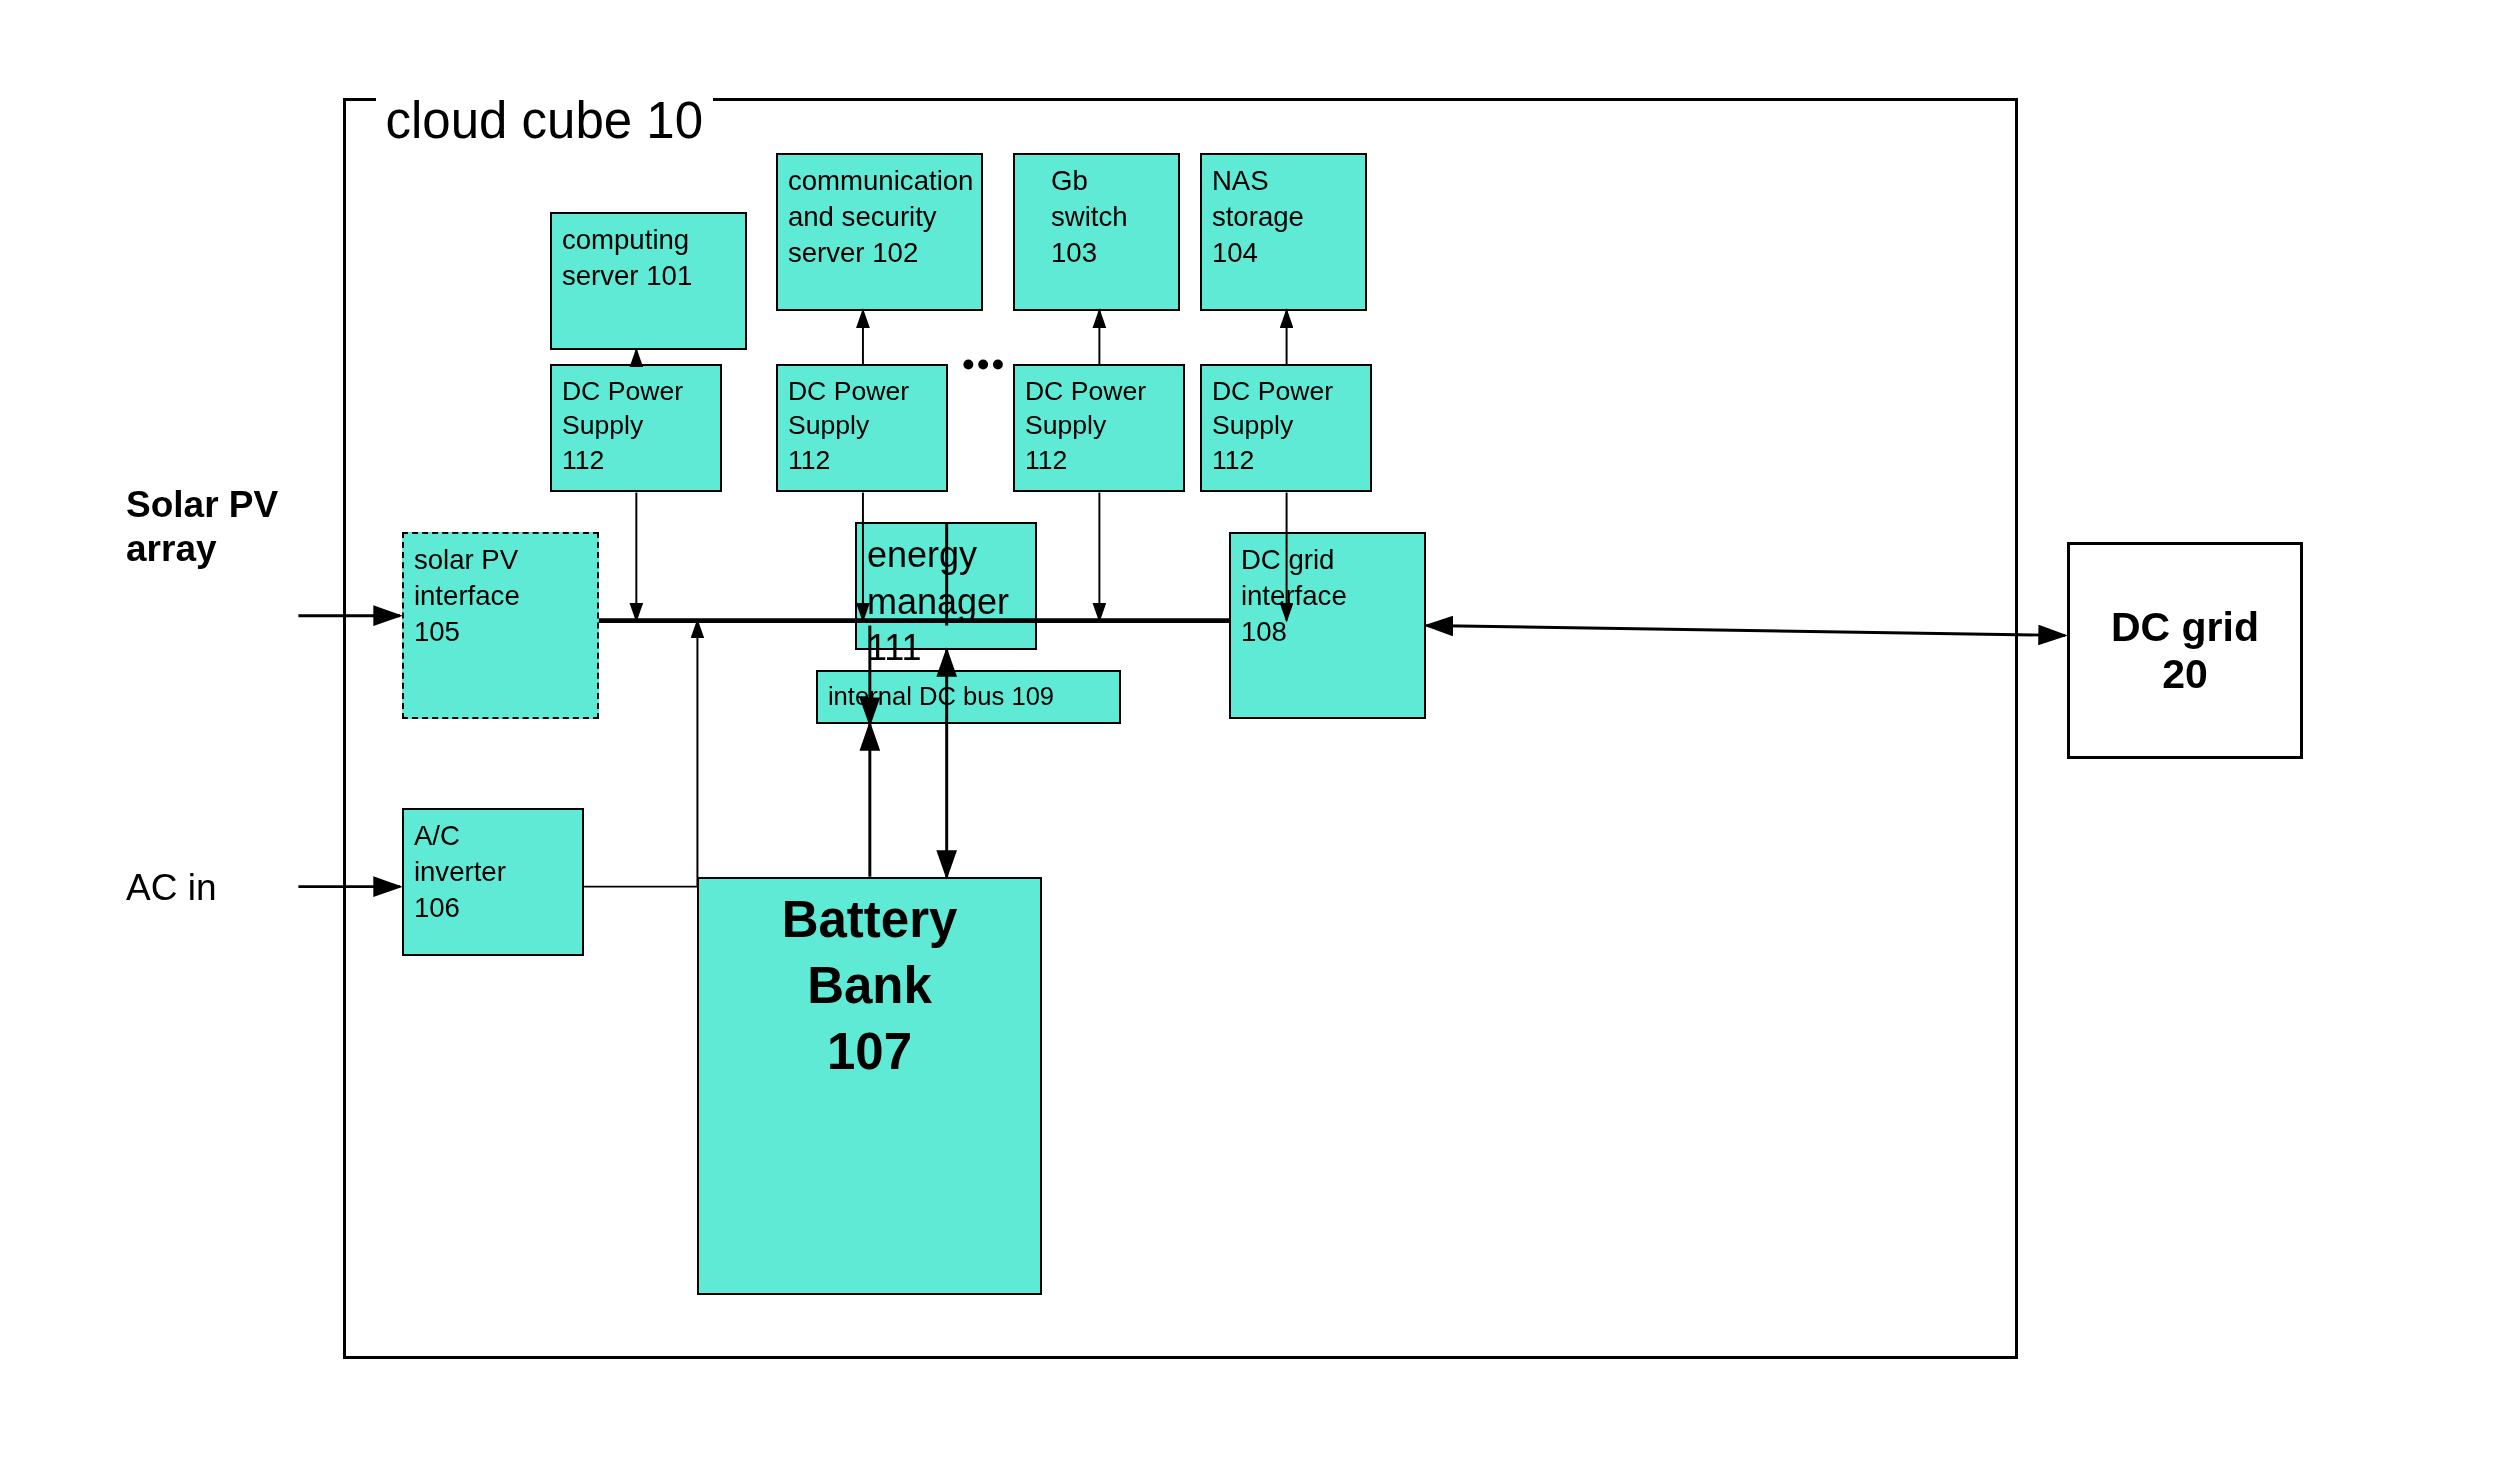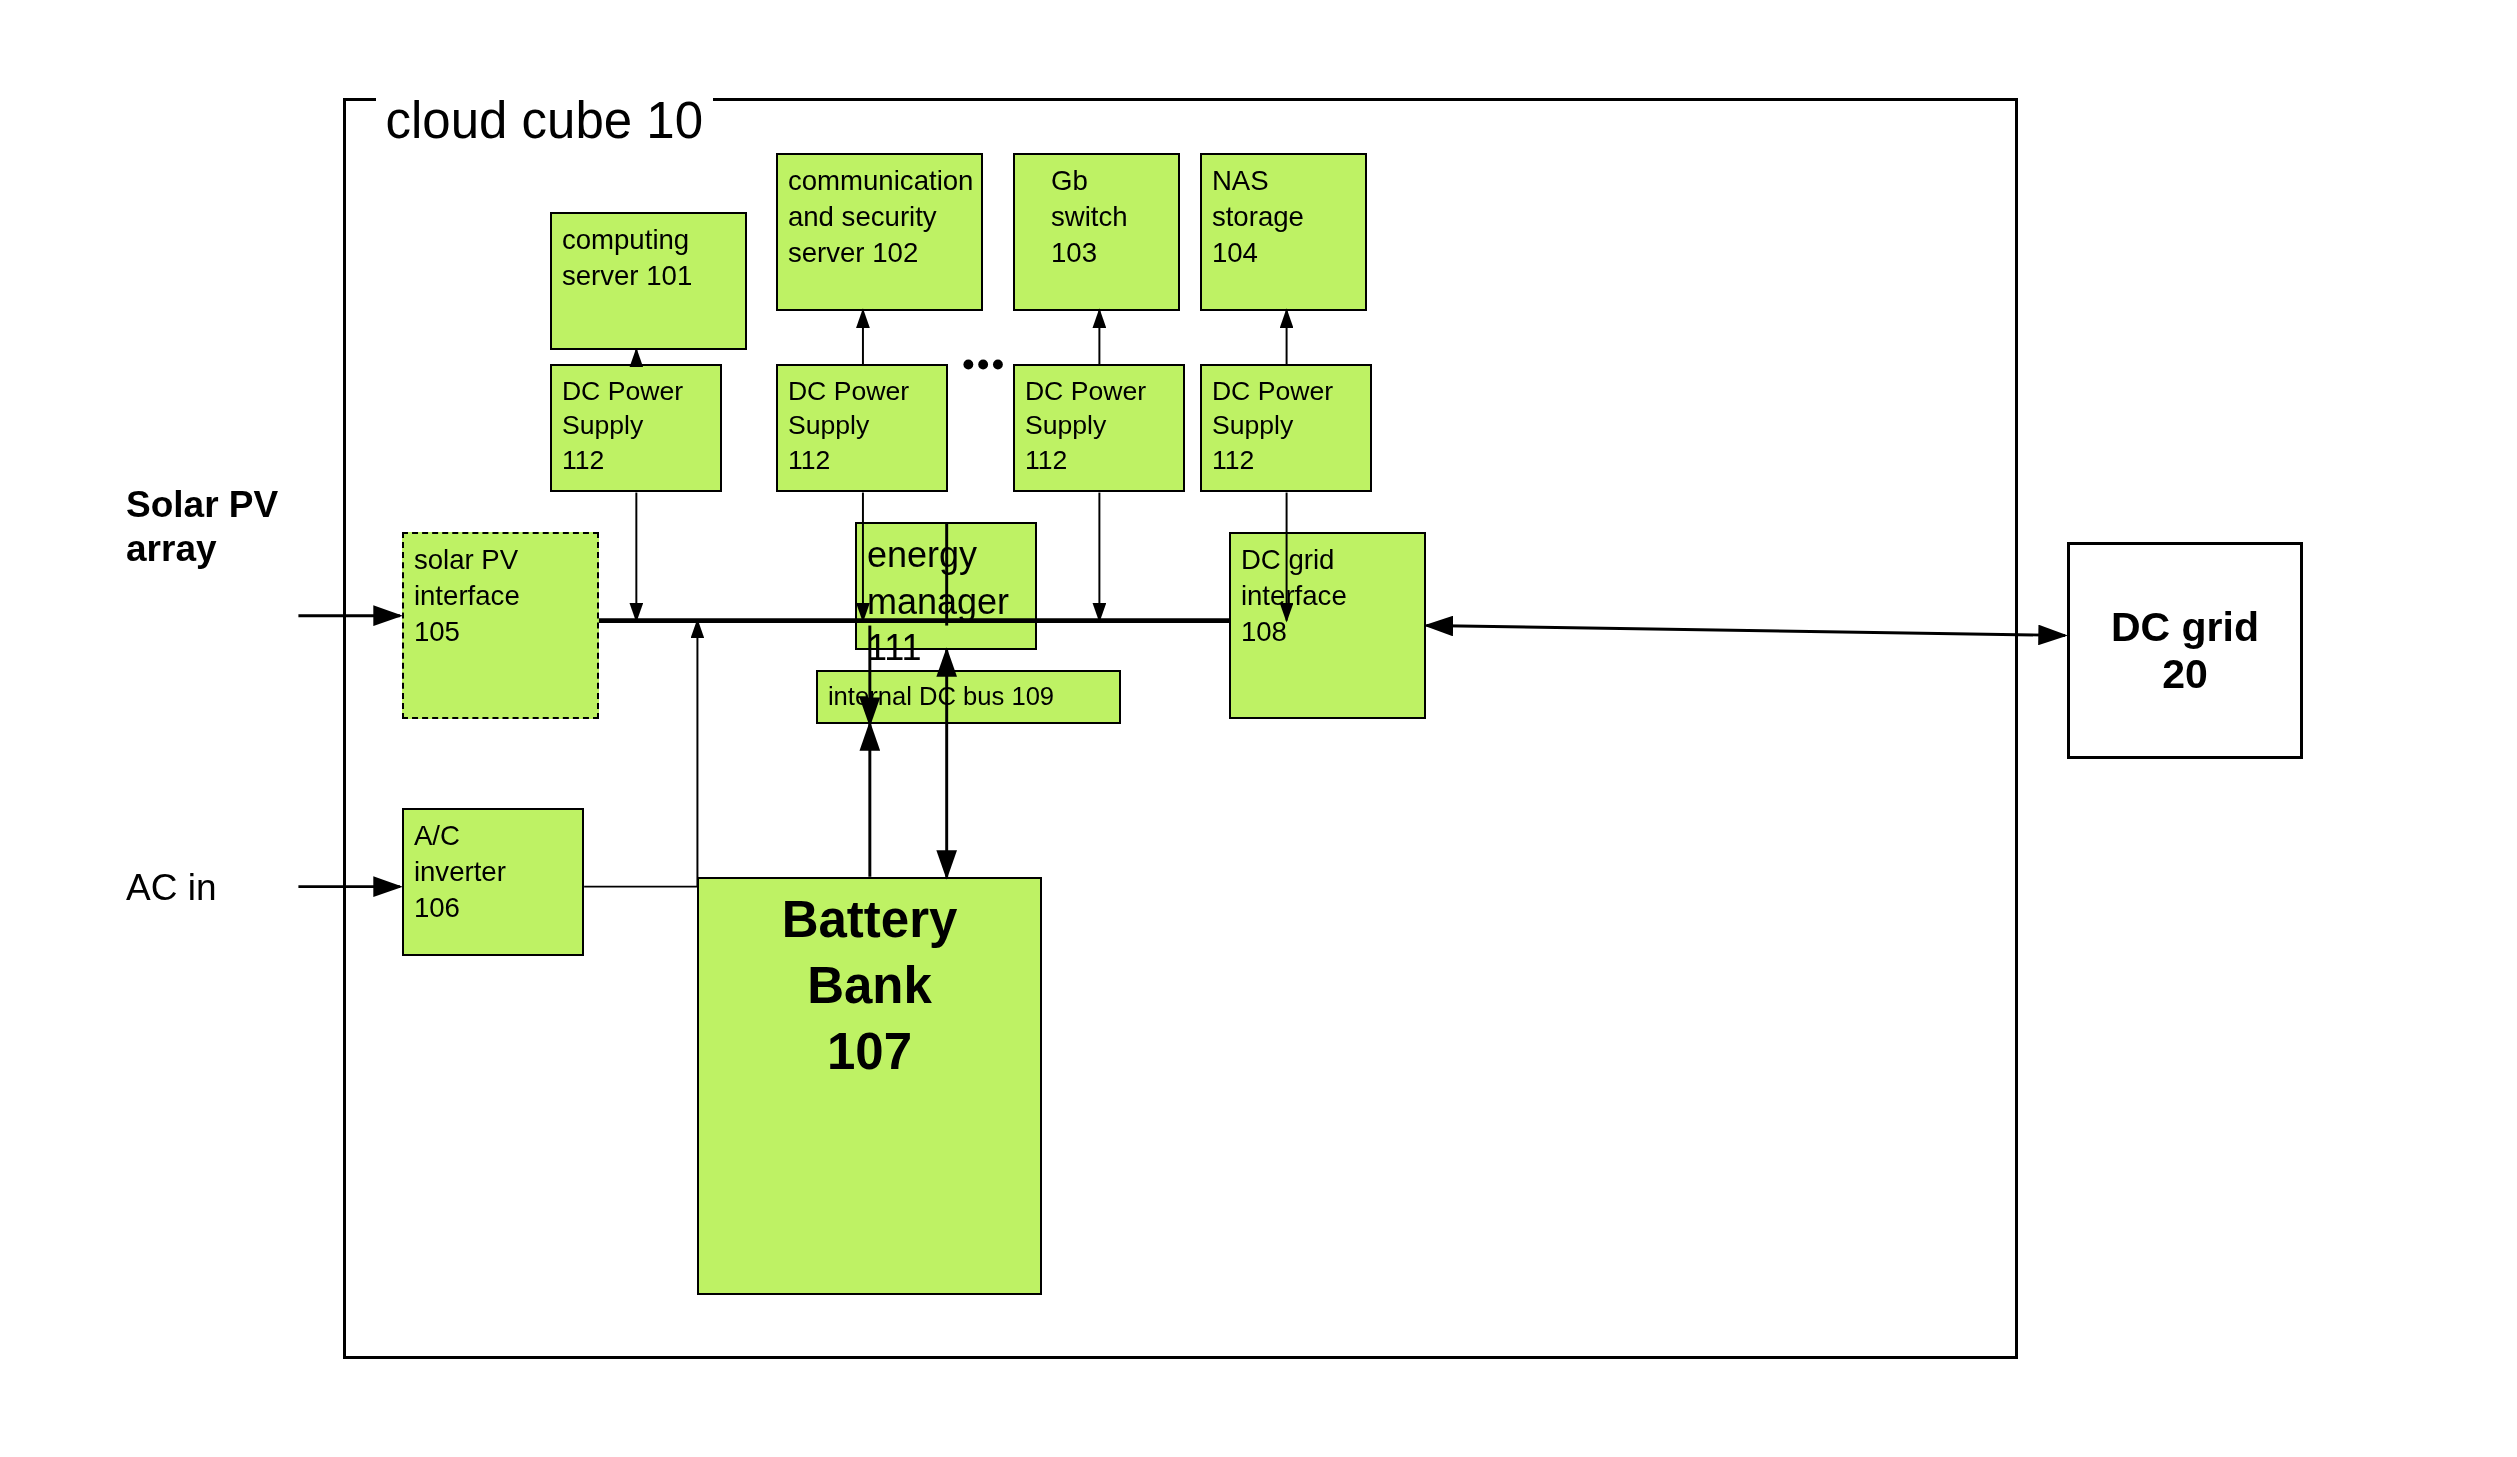--- a/index.html
+++ b/index.html
@@ -74,21 +74,21 @@
       left: 0px;
       top: 808px;
       font-size: 37px;
       font-weight: normal;
     }
 
     
     .box {
       position: absolute;
       border: 2px solid #000;
-      background: #bef264;
+      background: #5eead4;
       text-align: left;
       padding: 7.9px 9.9px;
       font-size: 27.6px;
       line-height: 1.3;
     }
     .box-large {
       font-size: 47px;
       font-weight: bold;
       text-align: center;
     }

